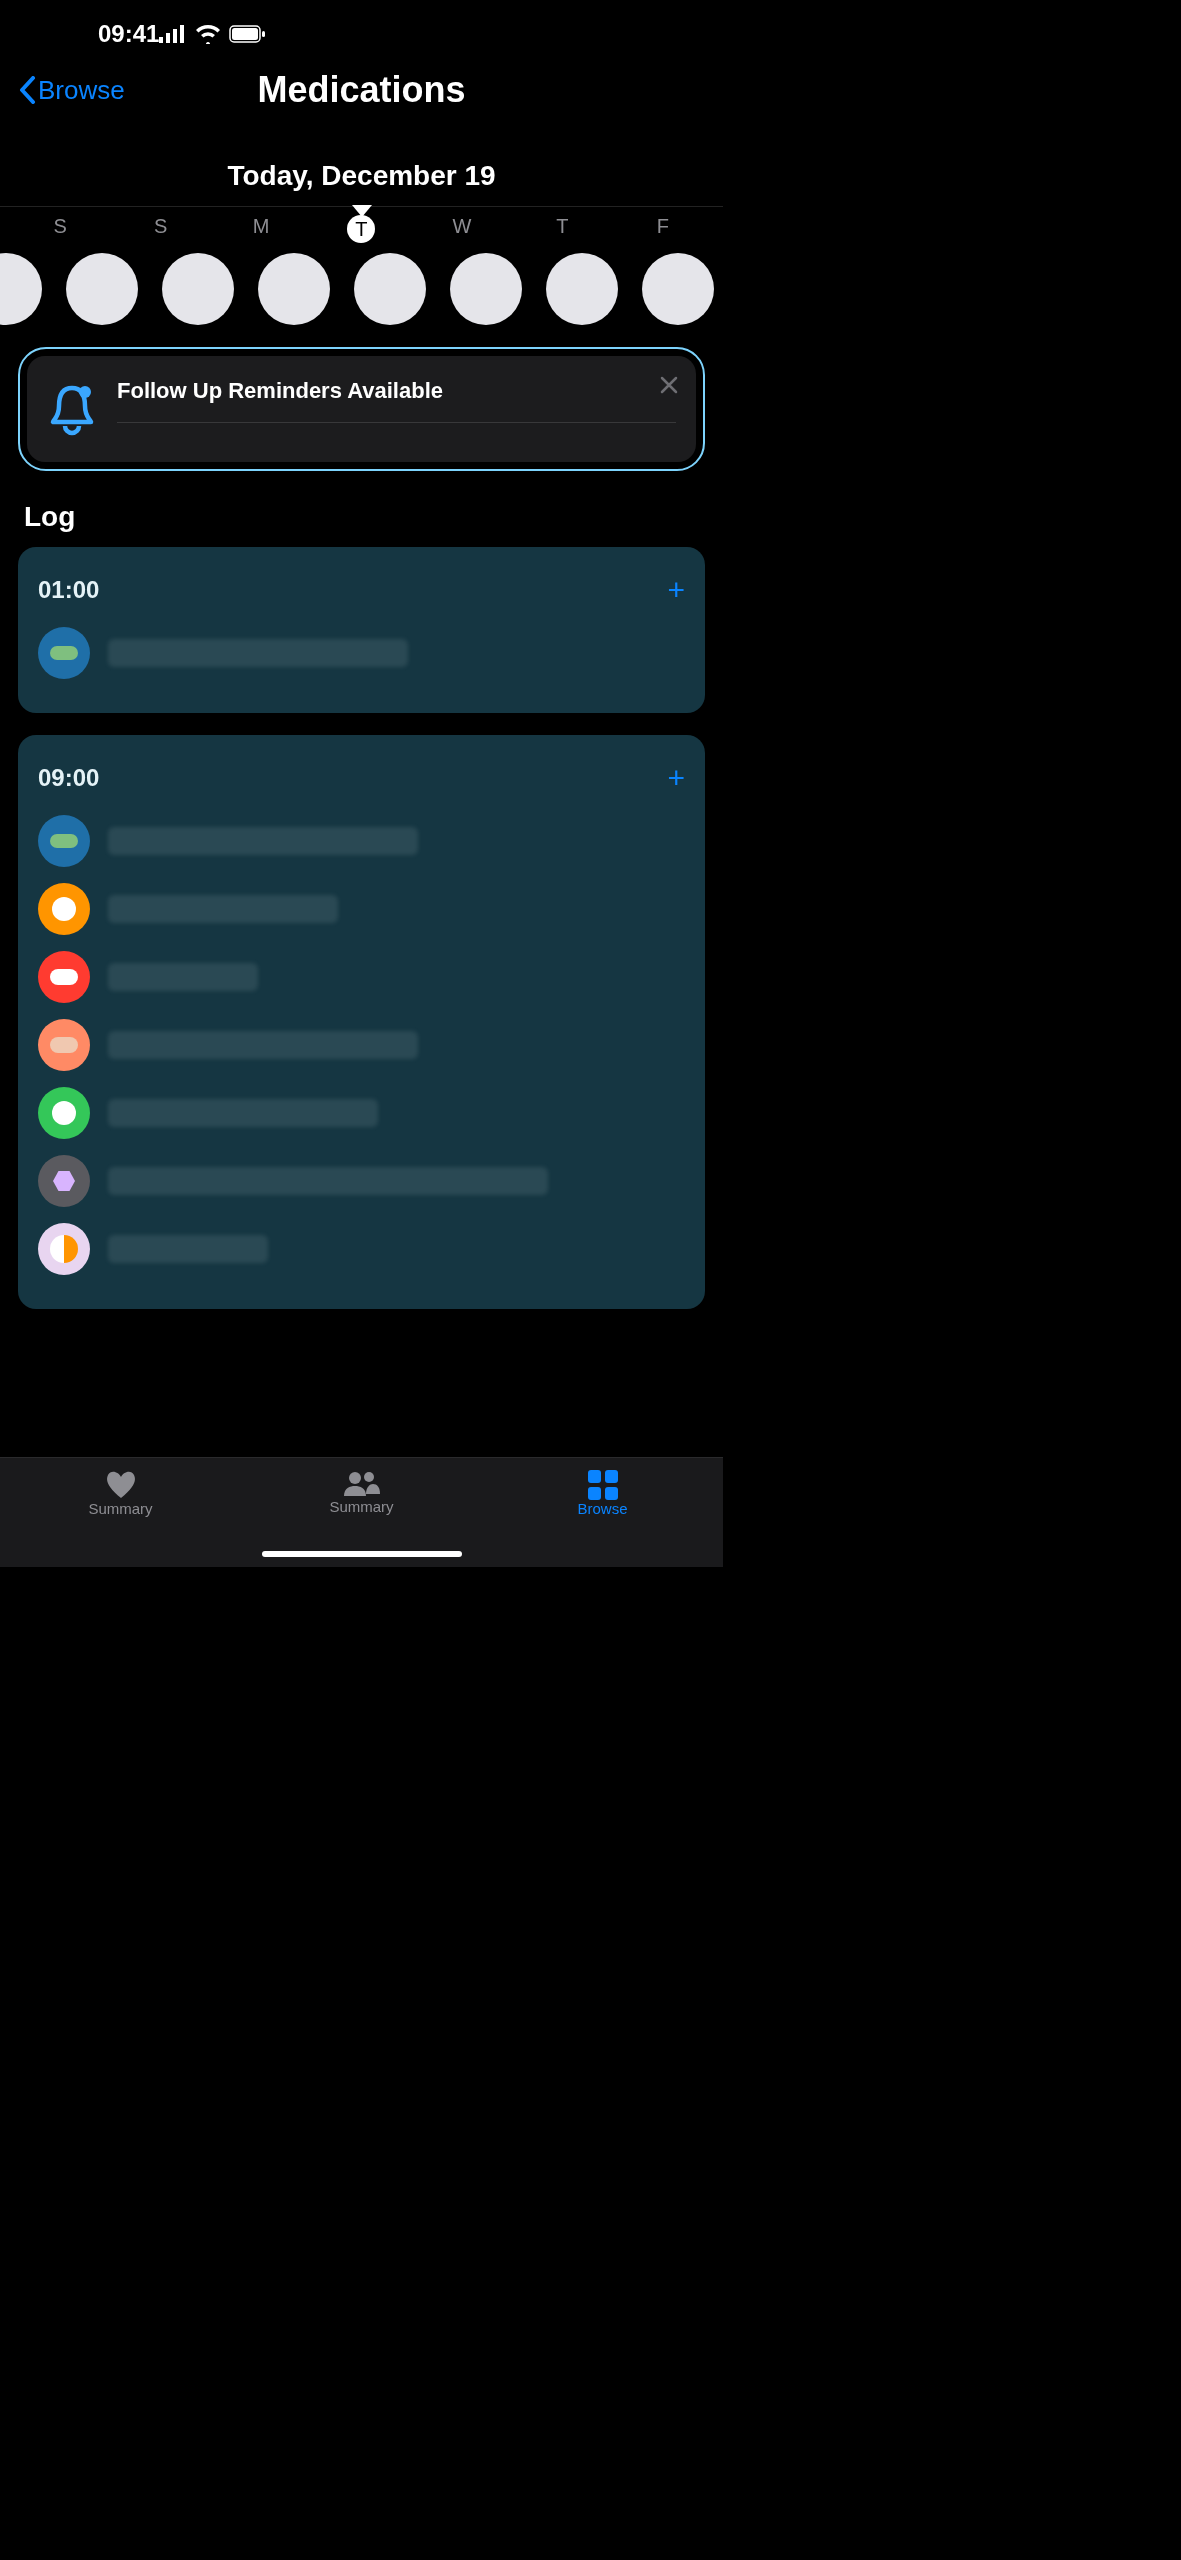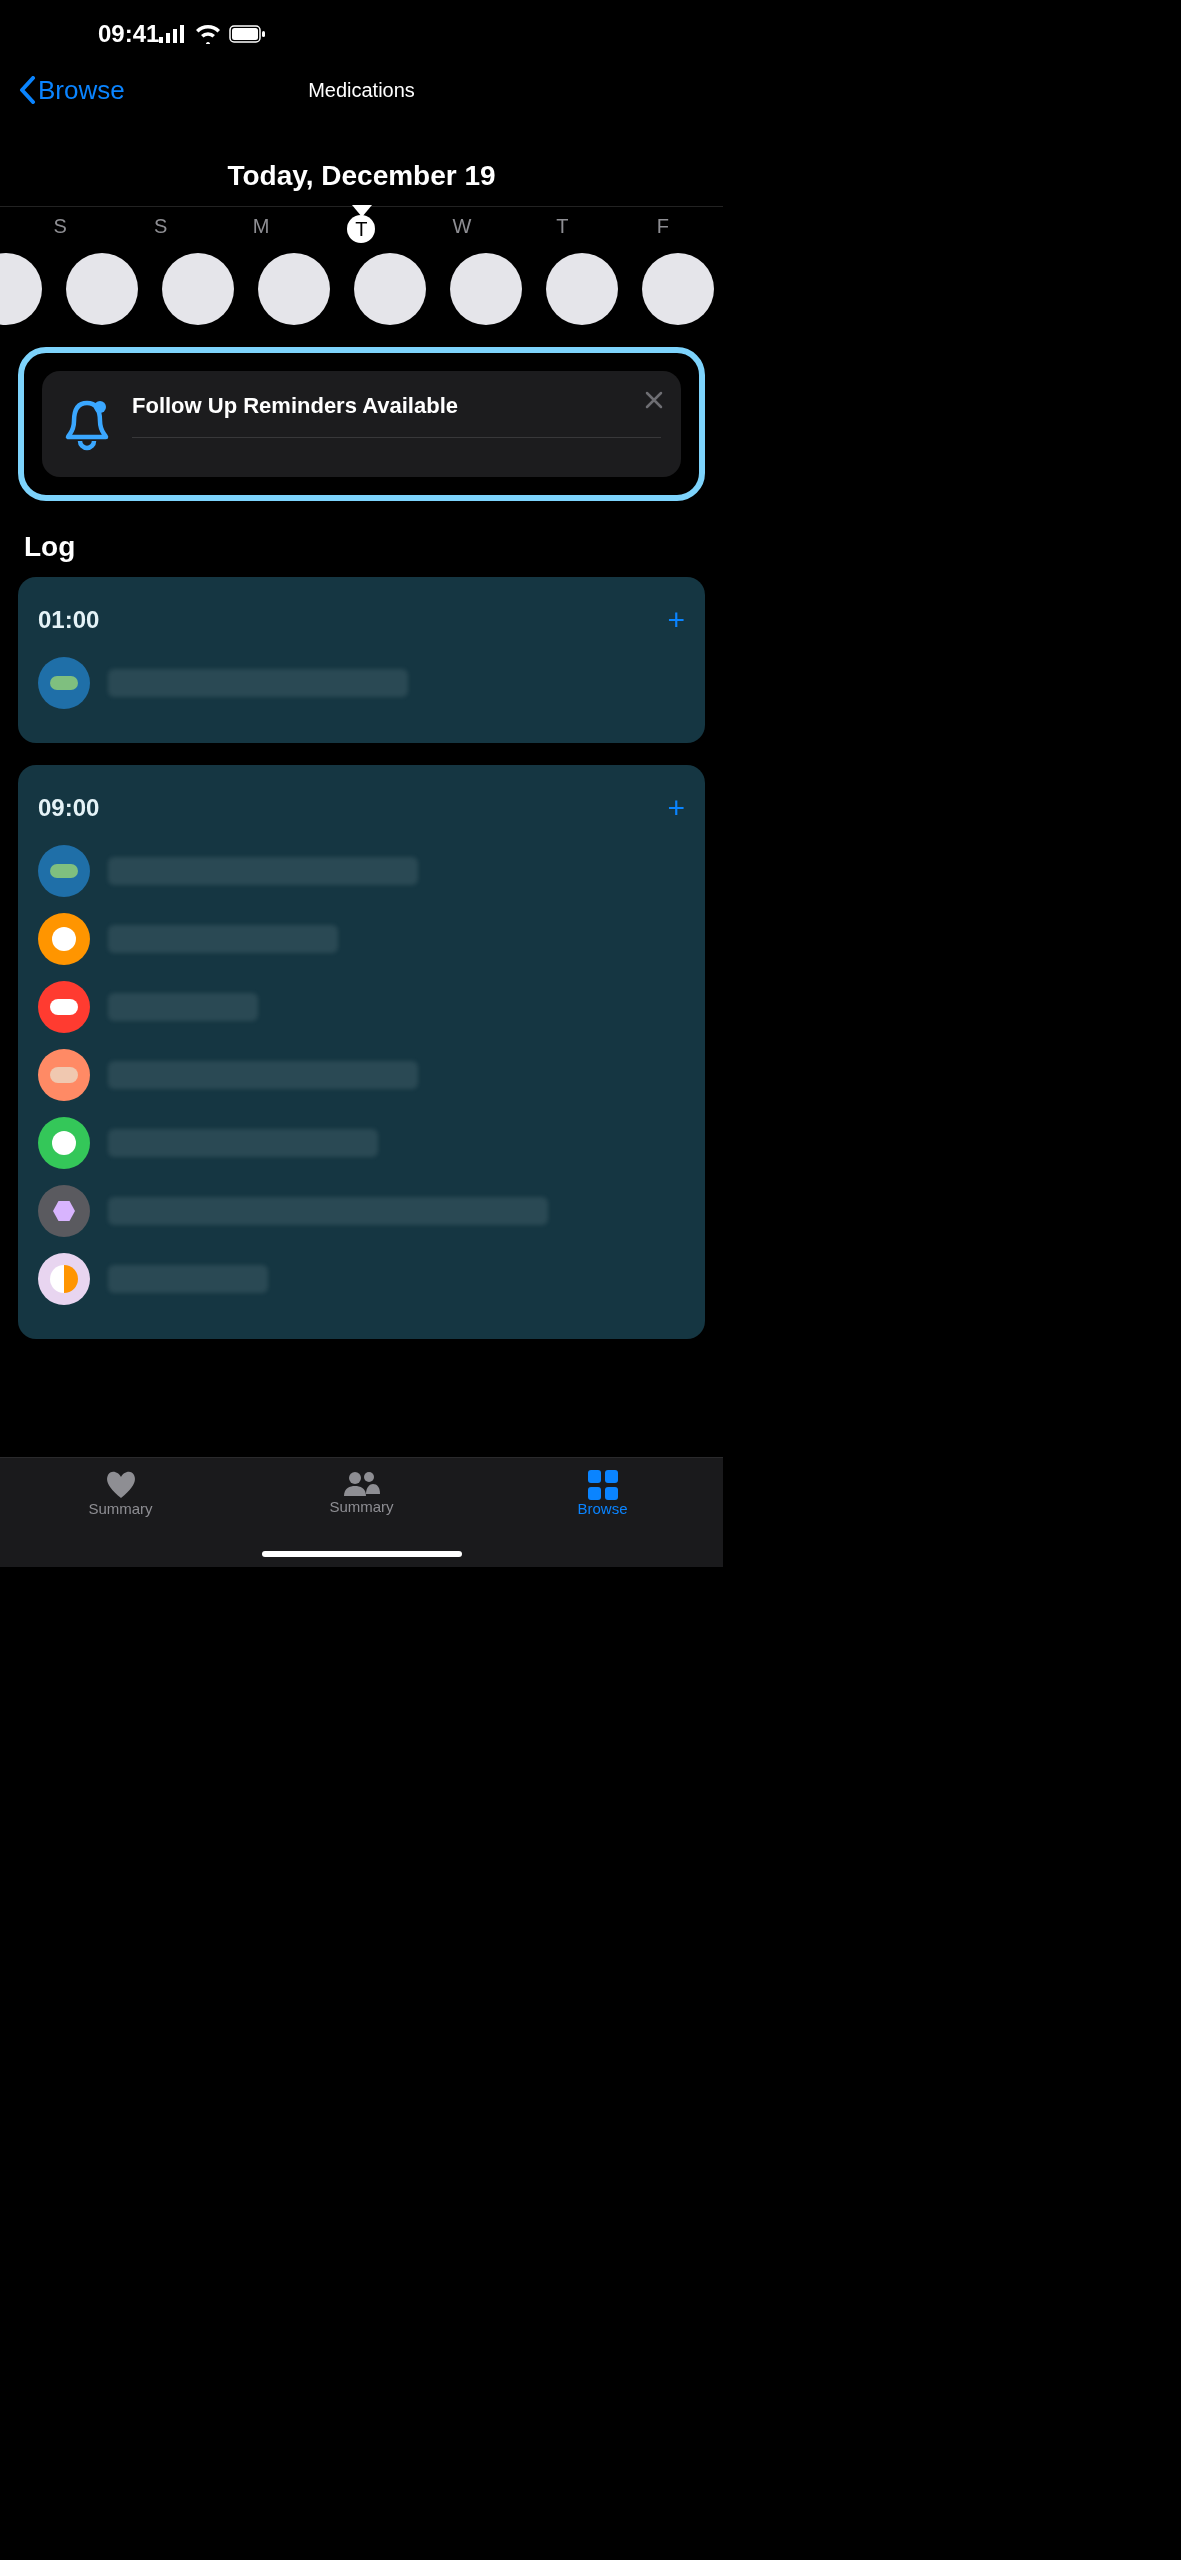--- a/index.html
+++ b/index.html
@@ -36,22 +36,22 @@
   display: flex;
   align-items: center;
   color: #0a84ff;
   font-size: 26px;
   gap: 2px;
 }
 .nav-title {
   position: absolute;
   left: 50%;
   transform: translateX(-50%);
-  font-size: 20px;
-  font-weight: 400;
+  font-size: 36px;
+  font-weight: 700;
 }
 
 
 .date-header {
   text-align: center;
   font-size: 28px;
   font-weight: 700;
   margin-top: 40px;
   margin-bottom: 14px;
 }
@@ -106,23 +106,23 @@
   height: 72px;
   border-radius: 50%;
   background: #e5e5ea;
   flex-shrink: 0;
 }
 .day-circles-row { display:flex; gap:24px; margin-left:-40px; }
 
 
 .notif-wrap {
   margin: 22px 18px 0 18px;
-  border: 6px solid #7dd3fc;
+  border: 2px solid #7dd3fc;
   border-radius: 28px;
-  padding: 18px;
+  padding: 7px;
 }
 .notif-card {
   background: #1c1c1e;
   border-radius: 18px;
   padding: 22px 20px 20px 20px;
   display: flex;
   gap: 18px;
   position: relative;
 }
 .bell-icon { width: 52px; flex-shrink: 0; margin-top:4px; }

